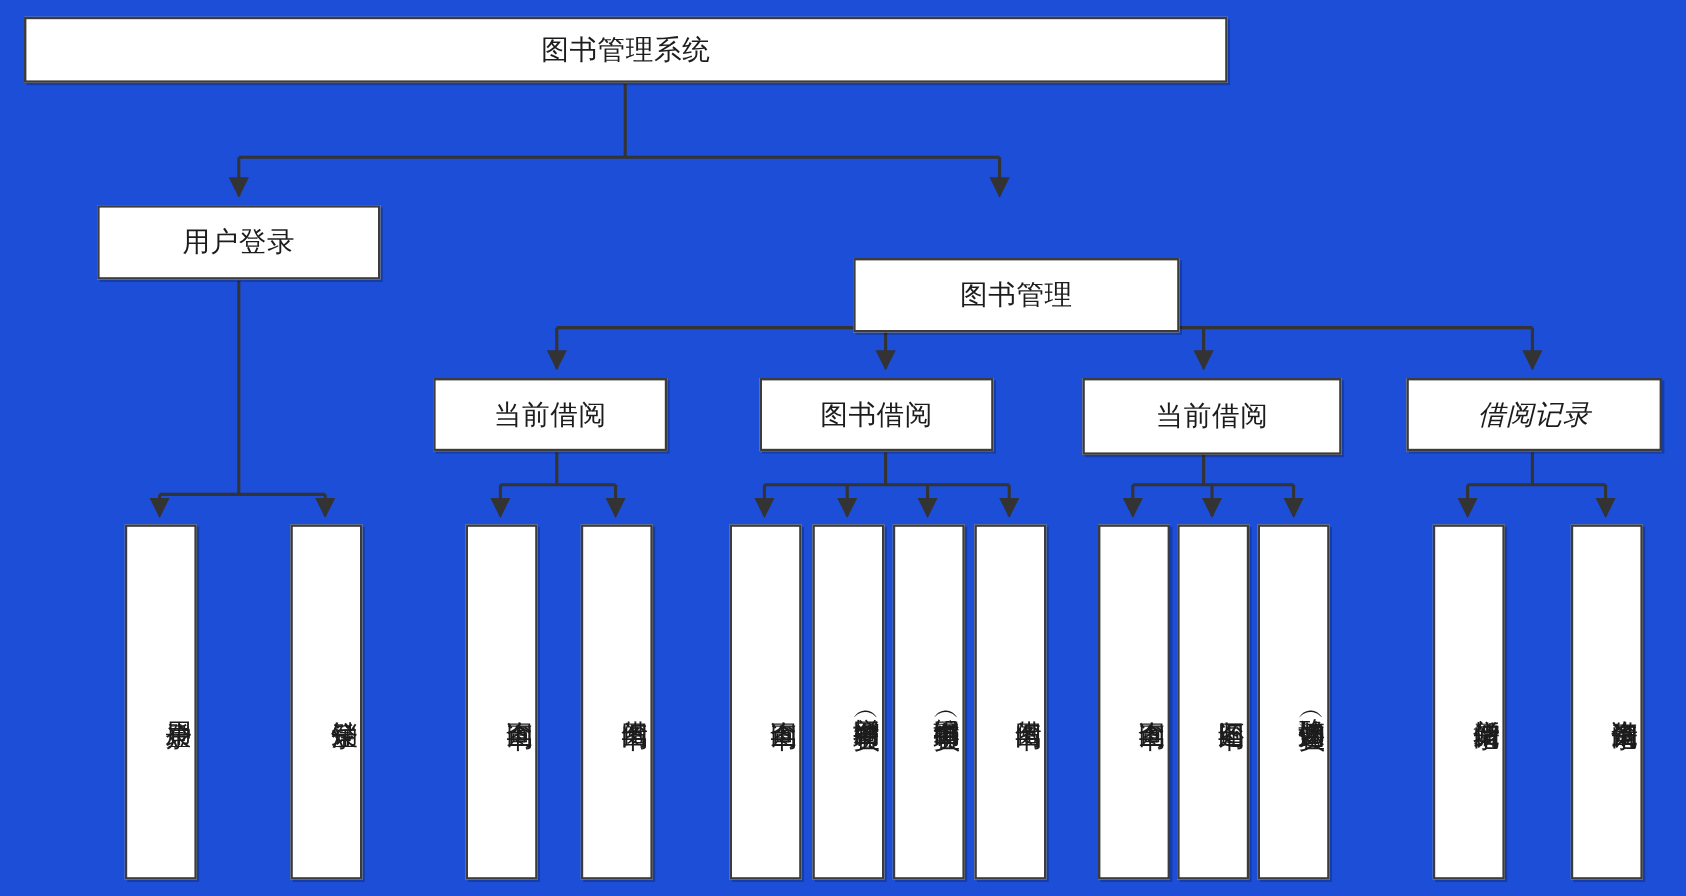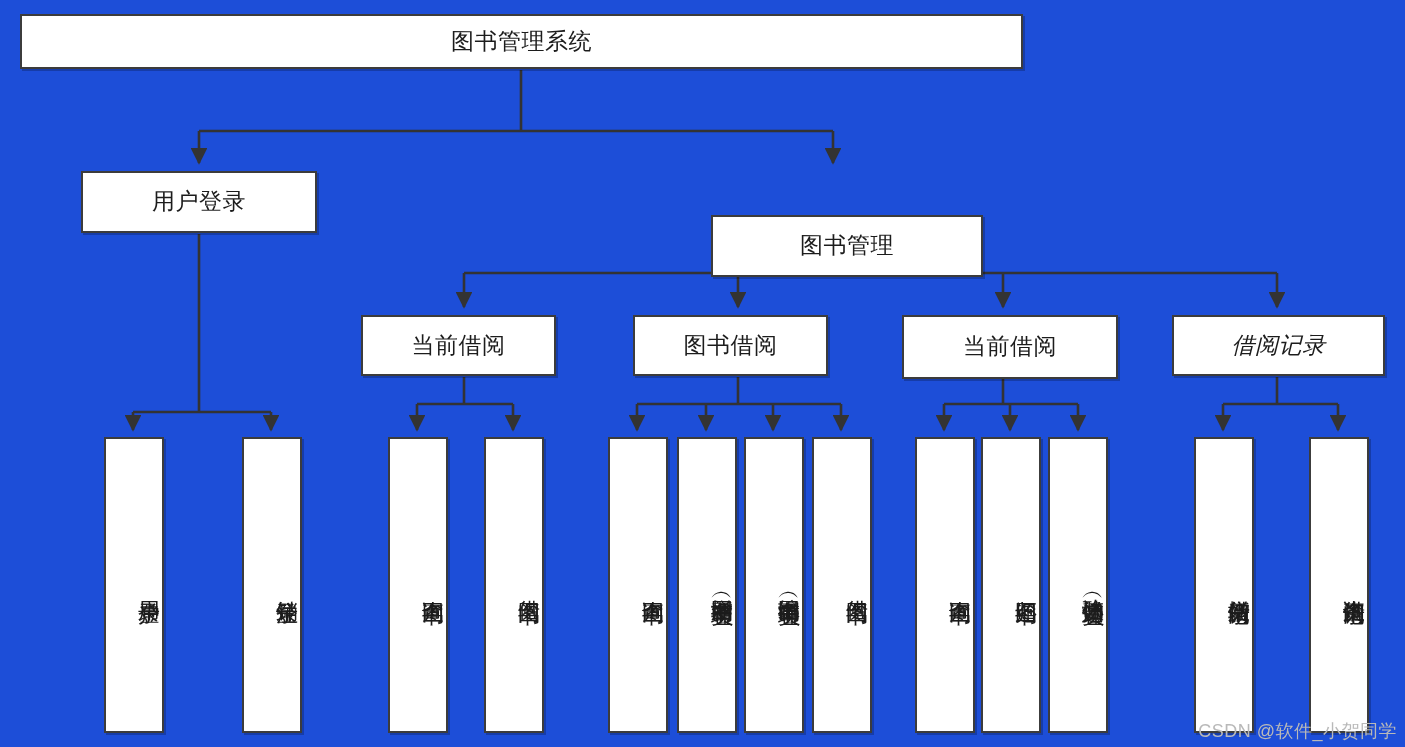--- a/index.html
+++ b/index.html
@@ -188,15 +188,14 @@
     <span class="node-label">确认归还（管理员）</span>
   </div>
 
   <div class="node v" style="left:1194px; top:437px; width:60px; height:296px;">
     <span class="node-label">新增借阅记录</span>
   </div>
   <div class="node v" style="left:1309px; top:437px; width:60px; height:296px;">
     <span class="node-label">查询借阅记录</span>
   </div>
 
-  <div class="watermark">CSDN @软件_小贺同学</div>
 
 </div>
 
 </body></html>

